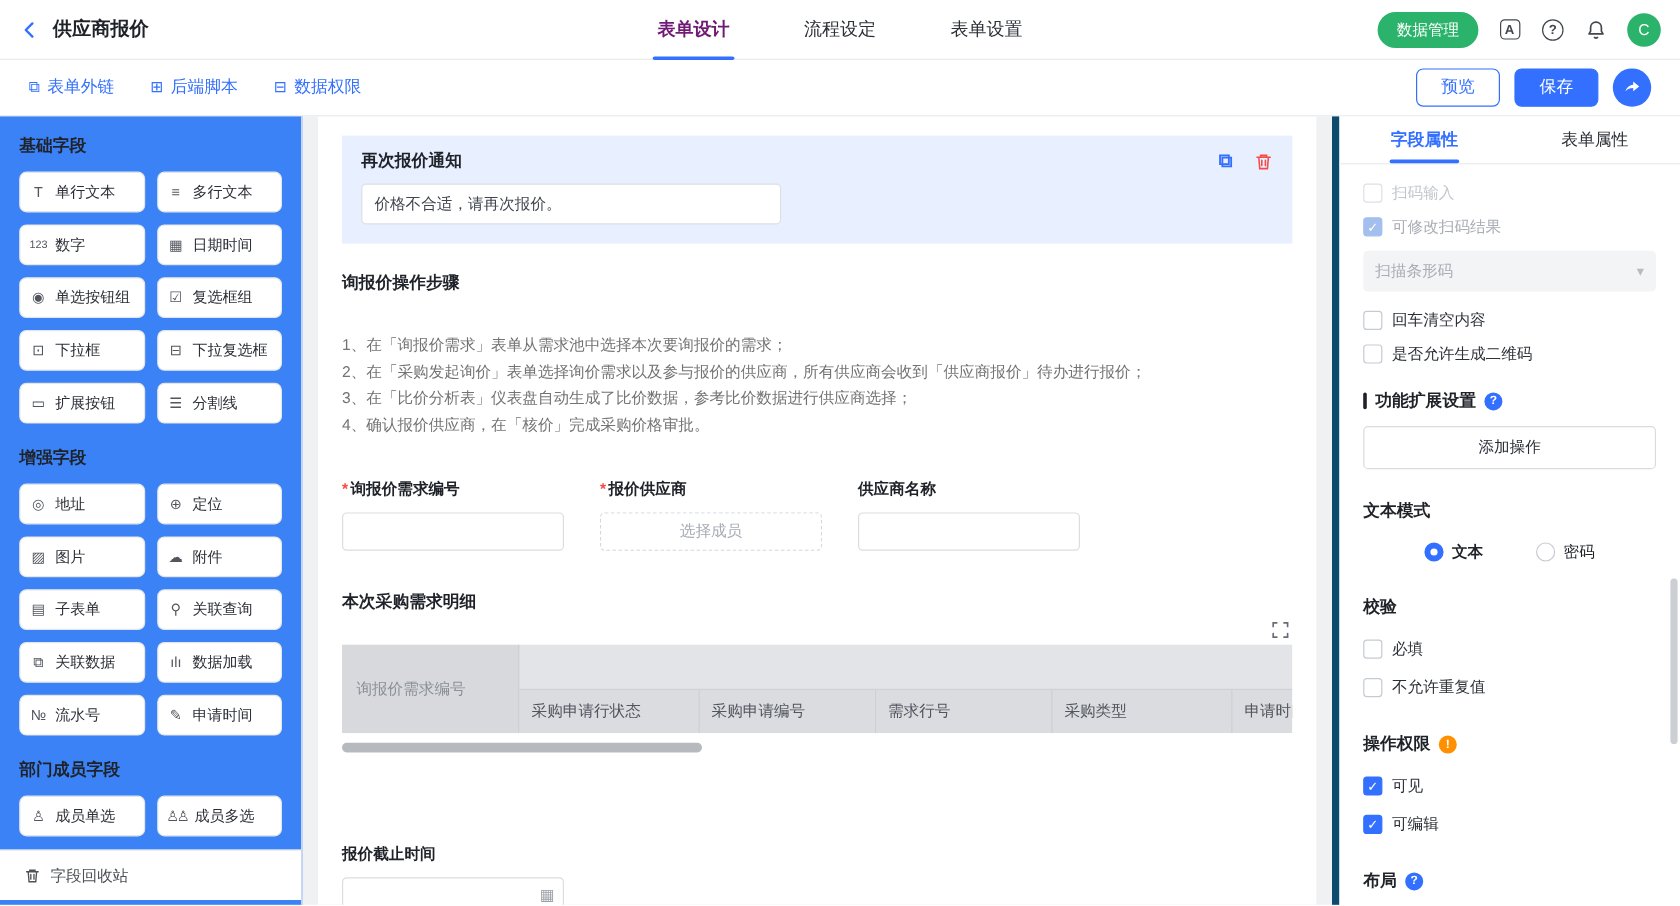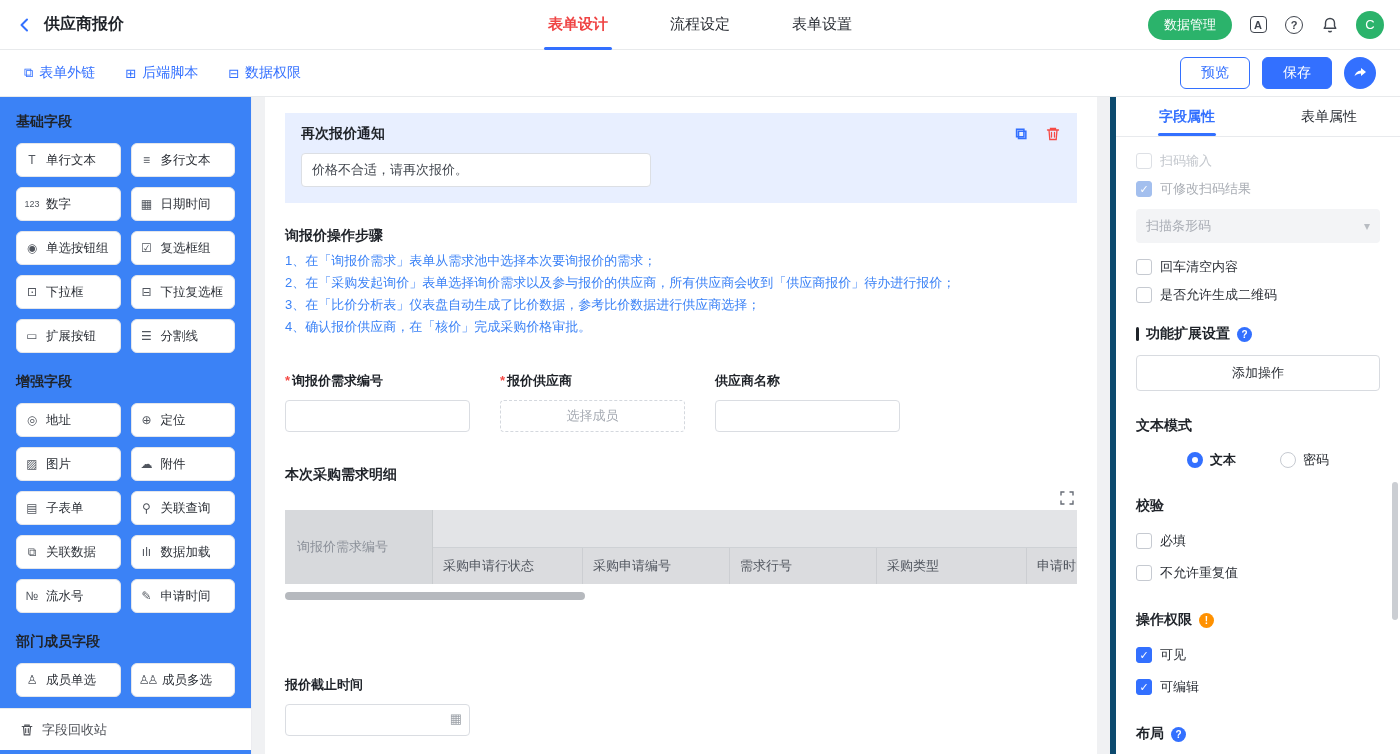--- a/index.html
+++ b/index.html
@@ -7,21 +7,21 @@
     font-family:"Liberation Sans","DejaVu Sans",sans-serif; color:#1f2329; font-size:14px; }
 
   
   .topbar { height:50px; display:flex; align-items:center; padding:0 16px; background:#fff;
     border-bottom:1px solid #e8eaec; position:relative; }
   .tb-left { display:flex; align-items:center; gap:10px; width:330px; }
   .back-btn { display:flex; align-items:center; cursor:pointer; }
   .page-title { font-size:16px; font-weight:bold; }
   .tb-tabs { flex:1; display:flex; justify-content:center; gap:54px; height:50px; }
   .ttab { display:flex; align-items:center; font-size:15px; color:#2b2f36; position:relative; cursor:pointer; padding:0 4px;}
-  .ttab.active { color:#ef4444; font-weight:bold; }
+  .ttab.active { color:#701a75; font-weight:bold; }
   .ttab.active::after { content:""; position:absolute; left:0; right:0; bottom:0; height:3px; background:#3370ff; border-radius:2px;}
   .tb-right { display:flex; align-items:center; gap:16px; justify-content:flex-end; width:330px; }
   .pill-btn { background:#2bb36b; color:#fff; border:none; border-radius:15px; height:30px;
     padding:0 16px; font-size:13px; cursor:pointer; font-family:inherit;}
   .hicon { width:20px; height:20px; display:flex; align-items:center; justify-content:center;
     color:#41464f; cursor:pointer; }
   .translate-box { width:17px; height:17px; border:1.5px solid #41464f; border-radius:4px;
     font-size:11px; font-weight:bold; display:flex; align-items:center; justify-content:center; }
   .qmark-circle { width:18px; height:18px; border:1.5px solid #41464f; border-radius:50%;
     font-size:11px; font-weight:bold; display:flex; align-items:center; justify-content:center; }
@@ -66,21 +66,21 @@
   .sel-block { background:#e8efff; padding:12px 16px 16px; position:relative; }
   .sel-label { font-size:14px; font-weight:bold; }
   .sel-input { margin-top:10px; width:350px; height:34px; background:#fff;
     border:1px solid #dcdfe4; border-radius:4px; padding:0 10px; font-size:13px;
     color:#41464e; font-family:inherit; display:block; }
   .sel-icons { position:absolute; top:12px; right:16px; display:flex; gap:18px; align-items:center; }
   .copy-icon { color:#3370ff; font-size:16px; font-weight:bold; cursor:pointer; }
   .trash-icon { cursor:pointer; display:flex; }
 
   .steps-title { margin-top:24px; font-size:14px; font-weight:bold; }
-  .steps-lines { margin-top:5px; font-size:13px; line-height:22px; color:#3b82f6; }
+  .steps-lines { margin-top:32px; font-size:13px; line-height:22px; color:#737373; }
 
   .fields-row { margin-top:34px; display:flex; gap:30px; }
   .field { width:185px; }
   .field-label { font-size:13px; font-weight:bold; margin-bottom:10px; }
   .req { color:#f54a45; margin-right:2px; }
   .f-input { width:100%; height:32px; border:1px solid #dadde2; border-radius:4px;
     background:#fff; font-family:inherit; font-size:13px; padding:0 10px; }
   .member-select { width:100%; height:32px; border:1px dashed #d4d8de; border-radius:4px;
     background:#fff; display:flex; align-items:center; justify-content:center;
     color:#a6abb3; font-size:13px; cursor:pointer; }

